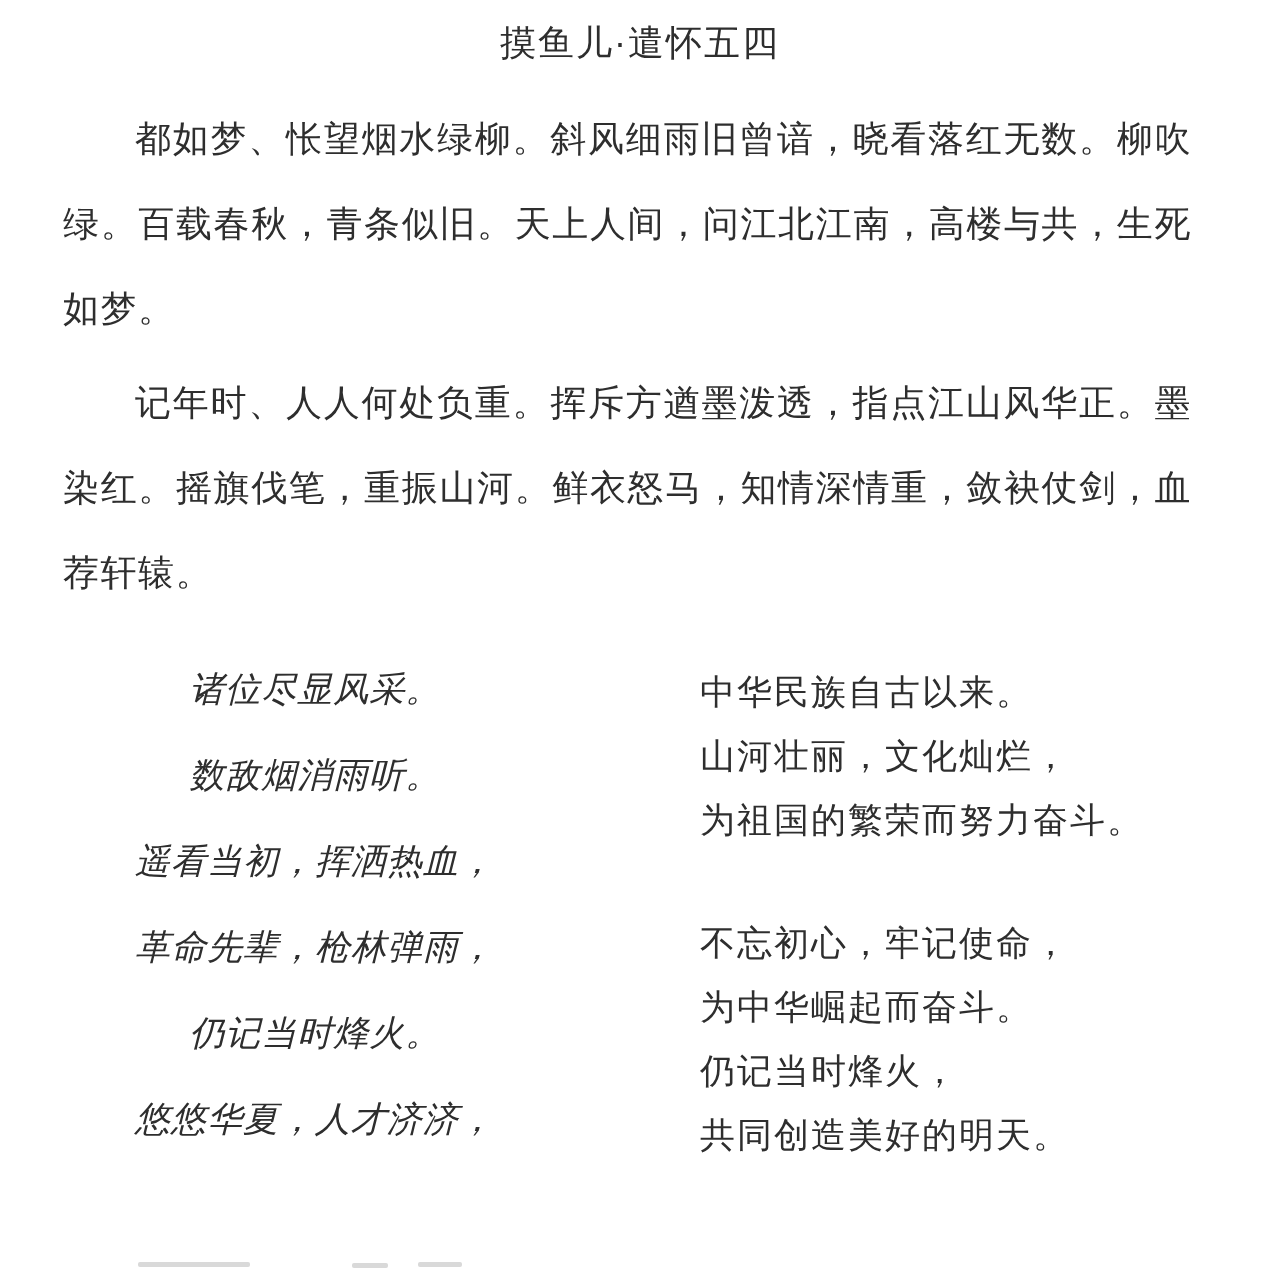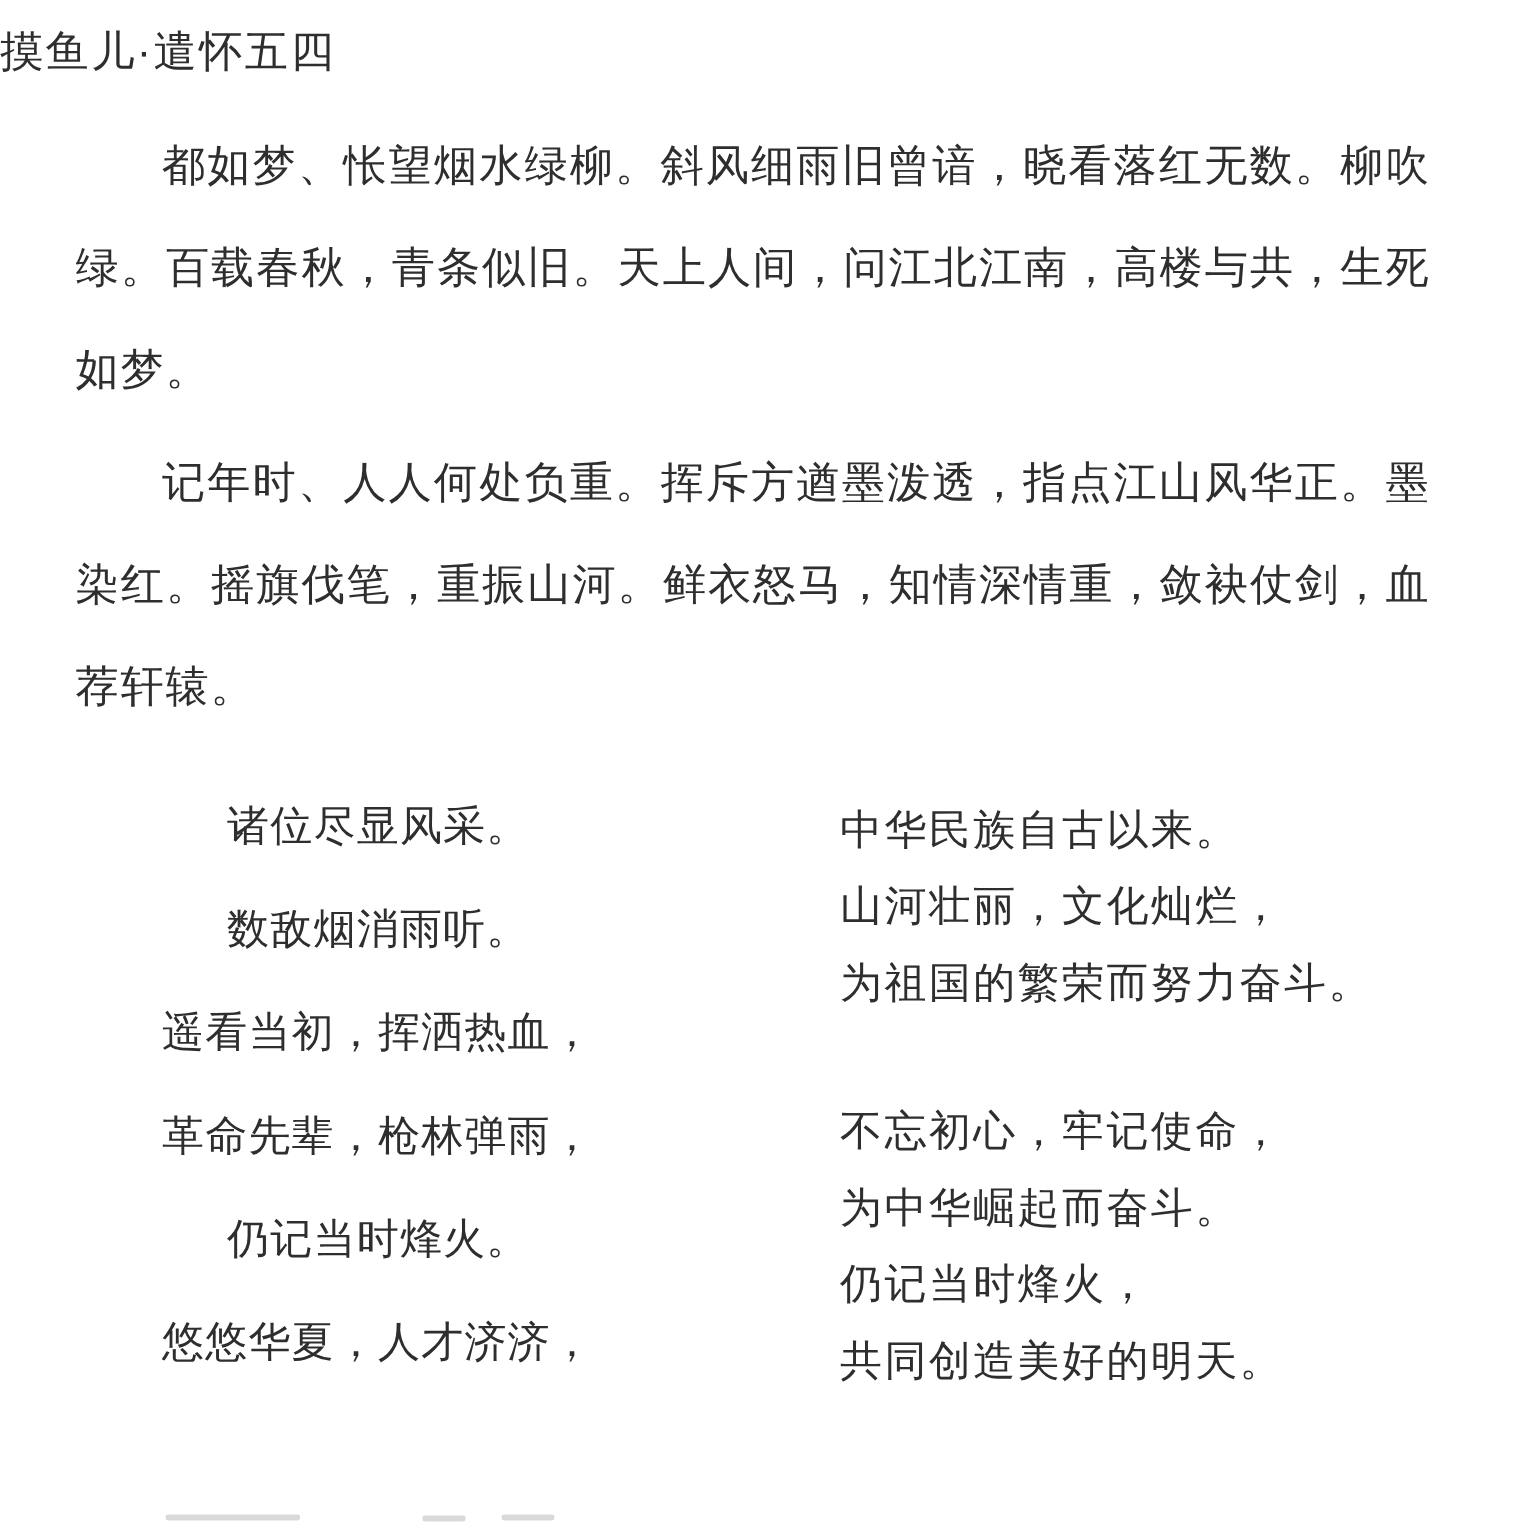--- a/index.html
+++ b/index.html
@@ -15,28 +15,28 @@
     font-family: "Liberation Sans", "DejaVu Sans", sans-serif;
     color: #2e2e2e;
   }
   .doc {
     position: absolute;
     top: 20px;
     left: 0;
     width: 1280px;
   }
   .title {
+    text-align: center;
     font-size: 36px;
     line-height: 46px;
     letter-spacing: 2px;
     font-weight: 400;
   }
   .paragraphs {
     padding: 0 88px 0 63px;
-    font-family: Liberation Serif, serif;
   }
   .paragraphs p {
     margin: 0;
     font-size: 36px;
     line-height: 85px;
     letter-spacing: 1.5px;
     text-align: justify;
     text-justify: inter-character;
     text-align-last: left;
     text-indent: 2em;
@@ -48,20 +48,21 @@
     position: relative;
     margin-top: 31px;
     height: 640px;
   }
   .col-left {
     position: absolute;
     left: 135px;
     top: 0;
     font-size: 35px;
     letter-spacing: 1px;
+    font-style: italic;
   }
   .col-left .line {
     line-height: 86px;
     white-space: nowrap;
   }
   .col-left .line.indent {
     padding-left: 1.55em;
   }
   .col-right {
     position: absolute;

